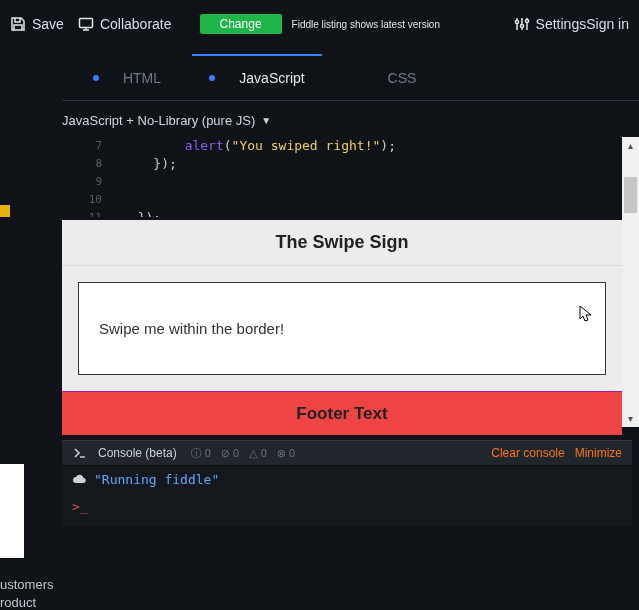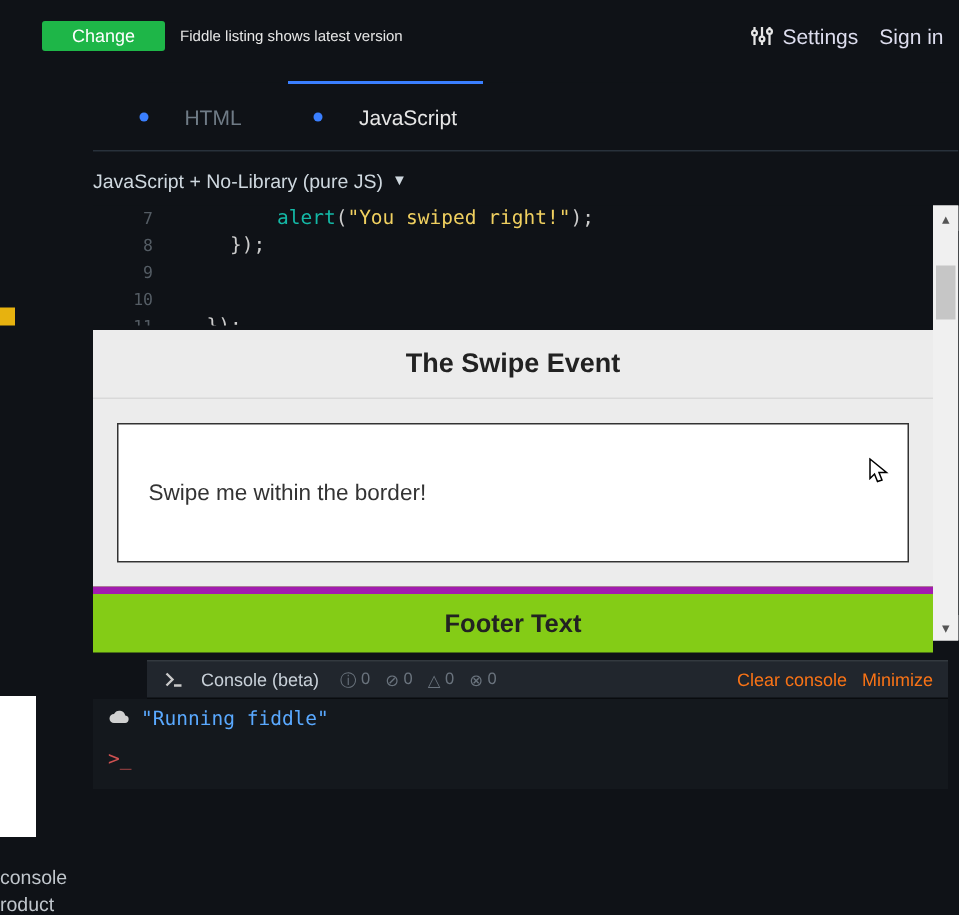--- a/index.html
+++ b/index.html
@@ -5,62 +5,81 @@
   * { box-sizing: border-box; margin: 0; padding: 0; }
   html, body { width: 639px; height: 610px; overflow: hidden; font-family: -apple-system, "Segoe UI", Arial, sans-serif; background: #0f1217; color: #c9d1d9; }
   body { position: relative; }
   .toolbar { height: 48px; display: flex; align-items: center; padding: 0 10px; gap: 10px; background: #0f1217; font-size: 14px; color: #dde; }
   .t-left { display: flex; align-items: center; gap: 14px; }
   .t-spacer { flex: 1; }
   .t-link { display: flex; align-items: center; gap: 6px; cursor: pointer; }
   .icon { width: 16px; height: 16px; display: inline-flex; }
   .badge-change { background: #1eb648; color: #fff; padding: 3px 20px; font-size: 12px; border-radius: 2px; margin-right: 4px; }
   .notice { color: #e6e6e6; font-size: 10px; }
-  .t-right { display: flex; align-items: flex-end; gap: 14px; }
+  .t-right { display: flex; align-items: flex-end; }
   .tabs { position:absolute; left:62px; right:0; top:55px; height:46px; border-bottom: 1px solid #28313b; display: flex; align-items: stretch; background:#0f1217; }
   .tab { position:relative; flex: 0 0 130px; display:flex; align-items:center; justify-content:center; gap:24px; font-size:14px; color:#6f7b86; cursor:pointer; }
   .tab.active { color:#e6e6e6;justify-content:center; }
   .tab.active::after { content:""; position:absolute; left:0; right:0; top:-1px; height:2px; background:#3a7fff; }
   .dot { width:6px; height:6px; border-radius:50%; background:#3a7fff; display:inline-block; }
   .tab .dot.dim { opacity:0; }
   .selector-row { position:absolute; left:62px; top:113px; font-size:13px; color:#cfd8df; display:flex; align-items:center; gap:6px; }
   .caret { font-size:10px; }
   .code-area { position:absolute; left:62px; right:7px; top:137px; height:80px; background:#0f1217; font-family: Consolas, Menlo, monospace; font-size:13px; line-height:18px; overflow:hidden; }
   .gutter { position:absolute; left:0; top:0; width:52px; text-align:right; color:#545c64; }
   .gutter div { padding-right:12px; height:18px; font-size:11px;}
   .codelines { position:absolute; left:60px; top:0; right:0; }
   .codelines div { height:18px; white-space:pre; }
-  .fn { color:#14b8a6;text-align:right; }
+  .fn { color:#8b5cf6;text-align:right; }
   .str { color:#f0d060; }
   .punc { color:#cccccc; }
   .v-scroll { position:absolute; right:0; top:137px; width:17px; height:290px; background:#f0f0f0; }
   .v-track-btn { position:absolute; left:0; width:17px; height:17px; background:#f0f0f0; display:flex; align-items:center; justify-content:center; color:#555; font-size:10px; }
   .v-thumb { position:absolute; left:2px; width:13px; background:#c6c6c6; border-radius:0; }
   .preview { position:absolute; left:62px; right:17px; top:220px; height:208px; background:#ececec; color:#222; }
   .pv-header { height:46px; display:flex; align-items:center; justify-content:center; font-size:18px; font-weight:700; color:#222; background:#ececec; border-bottom:1px solid #d9d9d9; }
   .pv-body { background:#fff; margin:16px; border:1px solid #333; padding:37px 20px; font-size:15px; color:#333; position:relative; }
   .cursor-ptr { position:absolute; right:12px; top:22px; width:14px; height:18px; }
-  .pv-footer { height:44px; display:flex; align-items:center; justify-content:center; font-size:17px; font-weight:700; background:#84cc16; border-top:5px solid #a21caf; }
-  .console-bar { position:absolute; left:62px; right:7px; top:440px; height:26px; background:#21262d; display:flex; align-items:center; padding:0 10px; font-size:12px; color:#c9d1d9; gap:10px; border-top:1px solid #33393f; border-bottom:1px solid #090b0e;margin-left:36px;}
+  .pv-footer { height:44px; display:flex; align-items:center; justify-content:center; font-size:17px; font-weight:700; background:#ef4444; border-top:1px solid #a21caf; }
+  .console-bar { position:absolute; left:62px; right:7px; top:440px; height:26px; background:#21262d; display:flex; align-items:center; padding:0 10px; font-size:12px; color:#c9d1d9; gap:10px; border-top:1px solid #33393f; border-bottom:1px solid #090b0e;}
   .status-pills { display:flex; align-items:center; gap:10px; color:#6a737d; margin-left:4px; font-size:11px;}
   .pill { display:flex; align-items:center; gap:3px; }
   .cflex { flex:1; }
   .cons-link { color:#f97316; cursor:pointer; }
   .console-body { position:absolute; left:62px; right:7px; top:466px; height:60px; background:#14181d; font-family: Consolas, monospace; font-size:13px; padding:6px 10px; }
   .cb-line1 { color:#b0b0b0; display:flex; align-items:center; gap:8px; }
   .msg { color:#5aa9ff; }
   .cb-line2 { color:#cf5151; margin-top:12px; }
   .leftwhite { position:absolute; left:0; top:464px; width:24px; height:94px; background:#fff; }
   .bot-labels { position:absolute; left:0; top:576px; font-size:13px; color:#c0c6cc; line-height:18px; }
   .gold-badge { position:absolute; left:0; top:205px; width:10px; height:12px; background:#e7b20f; }
 </style>
 </head>
 <body>
 
 <div class="toolbar">
+  <div class="t-left">
+    <div class="t-link">
+      <span class="icon">
+        <svg viewBox="0 0 16 16">
+            <path fill="none" stroke="#e6e6e6" stroke-width="1.5" d="M2 2h9l3 3v9H2zM5 2v4h5V2M4 14v-5h8v5"></path>
+          </svg>
+      </span>
+      <span>Save</span>
+    </div>
+    <div class="t-link">
+      <span class="icon">
+        <svg viewBox="0 0 16 16">
+            <rect x="1.5" y="2.5" width="13" height="9" rx="1" fill="none" stroke="#e6e6e6" stroke-width="1.5"></rect>
+            <path stroke="#e6e6e6" stroke-width="1.5" d="M5 14h6M8 11v3"></path>
+          </svg>
+      </span>
+      <span>Collaborate</span>
+    </div>
+  </div>
   <div class="t-link" style="margin-left:18px;">
     <span class="badge-change">Change</span>
     <span class="notice">Fiddle listing shows latest version</span>
   </div>
   <div class="t-spacer"></div>
   <div class="t-right">
     <div class="t-link">
       <span class="icon">
         <svg viewBox="0 0 16 16" stroke="#e6e6e6" stroke-width="1.5">
             <path d="M3 2v12M8 2v12M13 2v12"></path>
@@ -79,20 +98,24 @@
 
 <div class="tabs">
   <div class="tab">
     <span class="dot"></span>
     <span>HTML</span>
   </div>
   <div class="tab active">
     <span class="dot"></span>
     <span>JavaScript</span>
   </div>
+  <div class="tab">
+    <span class="dot dim"></span>
+    <span>CSS</span>
+  </div>
 </div>
 
 <div class="selector-row">
   <span>JavaScript + No-Library (pure JS)</span>
   <span class="caret">▼</span>
 </div>
 
 <div class="code-area">
   <div class="gutter">
     <div>7</div>
@@ -110,21 +133,21 @@
   </div>
 </div>
 
 <div class="v-scroll">
   <div class="v-track-btn" style="top:0">▴</div>
   <div class="v-thumb" style="top:40px;height:36px"></div>
   <div class="v-track-btn" style="bottom:0">▾</div>
 </div>
 
 <div class="preview">
-  <div class="pv-header">The Swipe Event</div>
+  <div class="pv-header">The Swipe Sign</div>
   <div class="pv-body">
     <span>Swipe me within the border!</span>
     <span class="cursor-ptr">
       <svg viewBox="0 0 14 18">
           <path fill="#fff" stroke="#000" stroke-width="1" d="M1 1l0 13 3-3 2 5 3-1-2-5 5 0z"></path>
         </svg>
     </span>
   </div>
   <div class="pv-footer">Footer Text</div>
 </div>
@@ -167,15 +190,15 @@
         </svg>
     </span>
     <span class="msg">"Running fiddle"</span>
   </div>
   <div class="cb-line2">&gt;_</div>
 </div>
 
 <div class="gold-badge"></div>
 <div class="leftwhite"></div>
 <div class="bot-labels">
-  <div>console</div>
+  <div>ustomers</div>
   <div>roduct</div>
 </div>
 
 </body></html>

